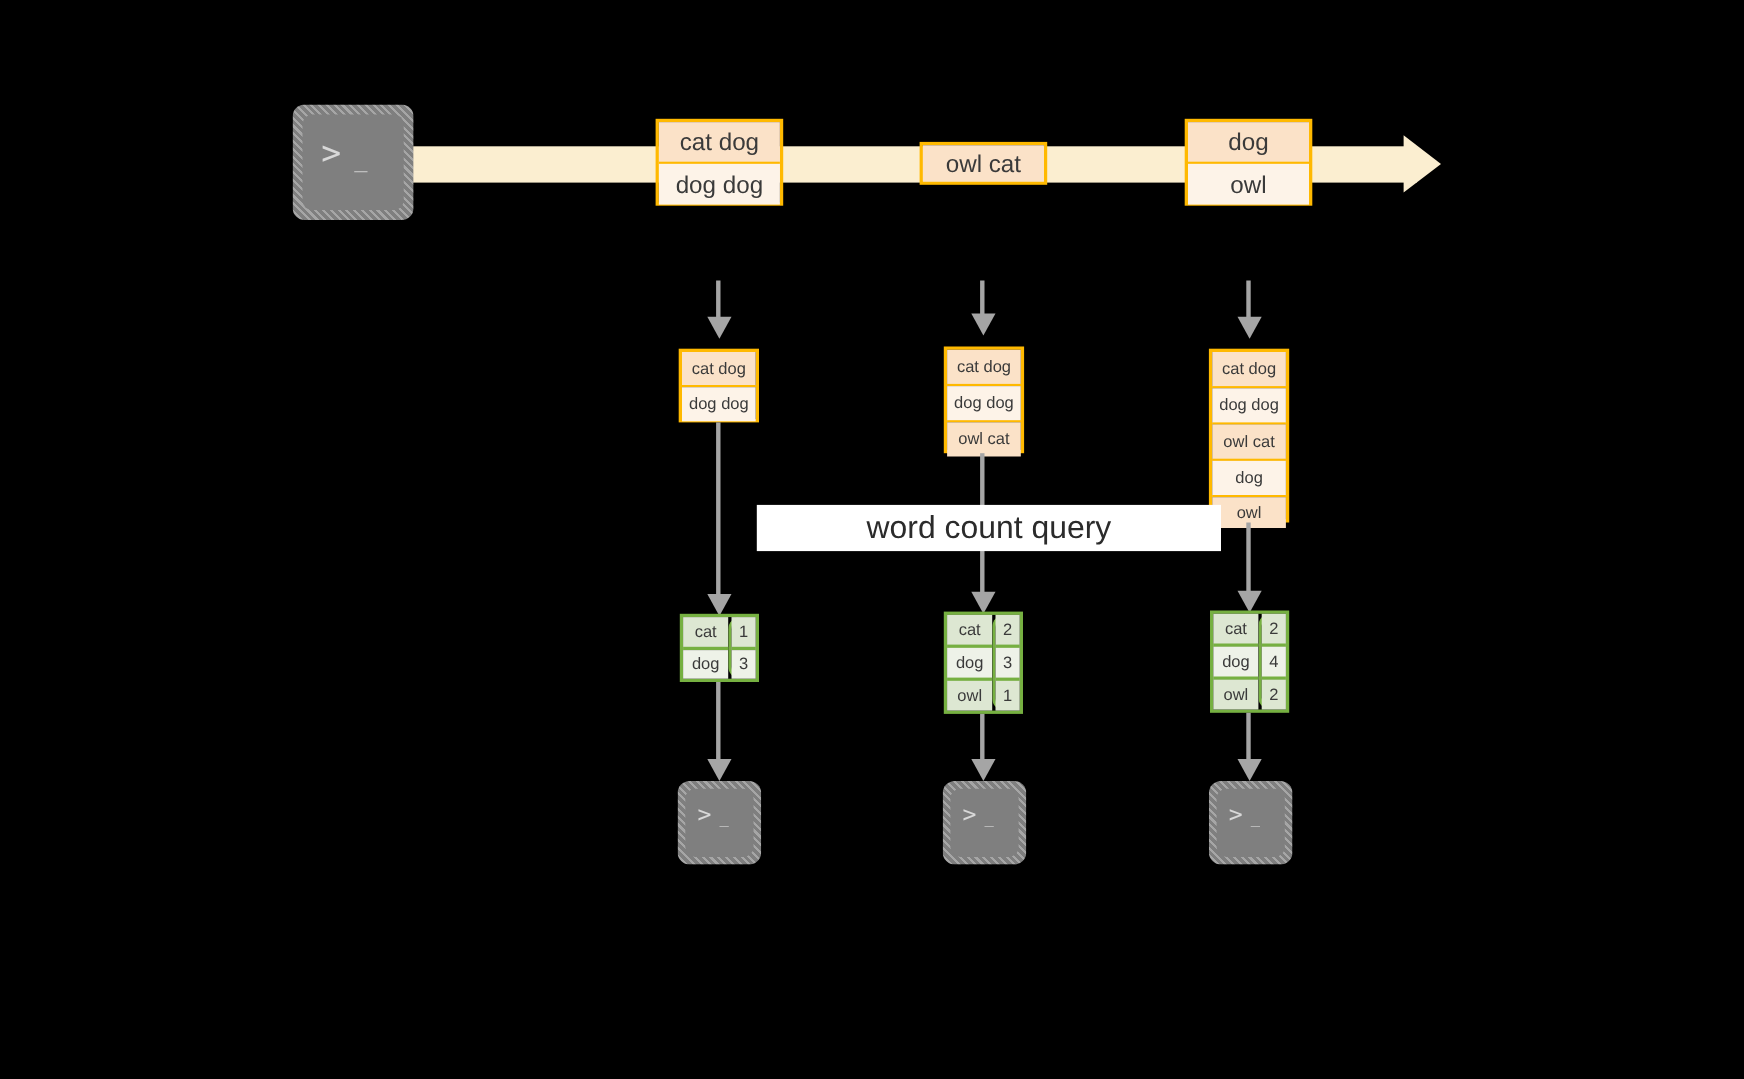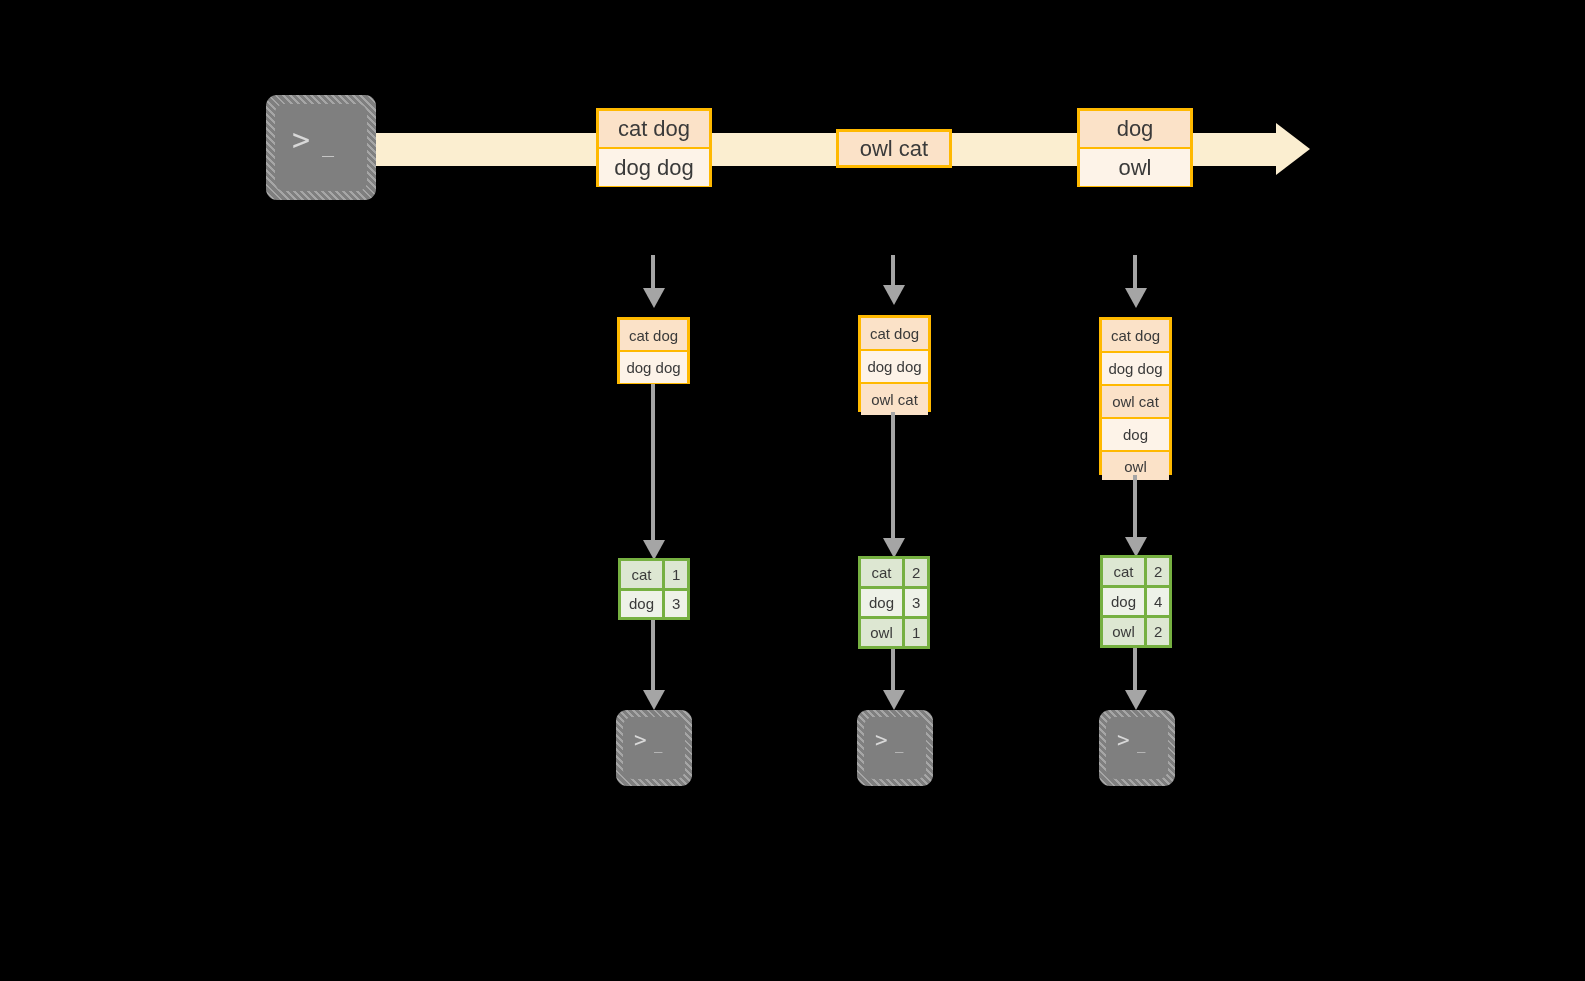--- a/index.html
+++ b/index.html
@@ -27,21 +27,21 @@
   .obox{border:3px solid #ffb900;}
   .orow{border-bottom:2px solid #ffb900;color:#3a3a3a;
         display:flex;align-items:center;justify-content:center;
         white-space:nowrap;}
   .orow:last-child{border-bottom:none;}
   .o-a{background:#fbe2c8;}
   .o-b{background:#fdf3e8;}
 
   
   .gtbl{border:3px solid #76b041;display:flex;}
-  .gcol{display:flex;flex-direction:column;}
+  .gcol{display:flex;flex-direction:column;border-radius:11px;}
   .gcol.sep{border-left:3px solid #76b041;}
   .gcell{border-bottom:3px solid #76b041;color:#3a3a3a;
          display:flex;align-items:center;justify-content:center;}
   .gcell:last-child{border-bottom:none;}
   .g-a{background:#dde7d2;}
   .g-b{background:#eef2e8;}
 
   
   .vline{background:#a5a5a5;width:4px;}
   .vdash{width:4px;
@@ -176,14 +176,15 @@
 
   <div class="abs vline" style="left:1133px;top:648px;height:50px;"></div>
   <div class="abs vhead" style="left:1125px;top:690px;"></div>
 
   <div class="abs term" style="left:1099px;top:710px;width:76px;height:76px;">
     <div class="term-inner" style="left:7px;top:7px;right:7px;bottom:7px;"></div>
     <div class="term-glyph" style="left:18px;top:20px;font-size:21px;">&gt;</div>
     <div class="term-glyph" style="left:38px;top:27px;font-size:14px;">_</div>
   </div>
 
+  <div class="abs qlabel" style="left:688px;top:459px;width:422px;height:42px;font-size:29px;">word count query</div>
 
 </div>
 
 </body></html>

